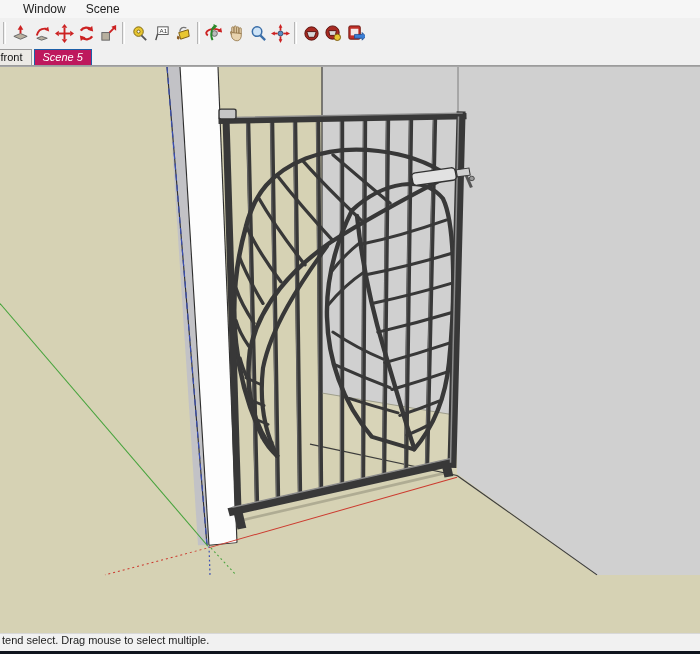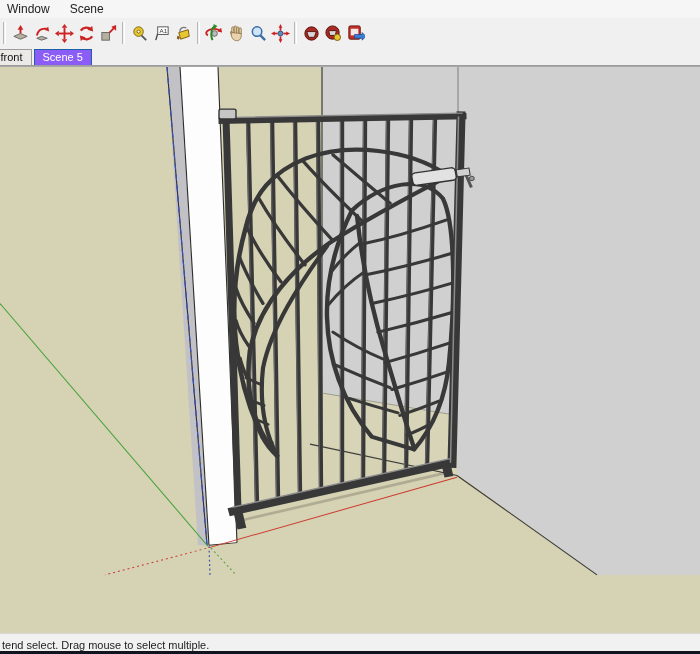--- a/index.html
+++ b/index.html
@@ -1,42 +1,42 @@
 <!DOCTYPE html>
 <html><head>
 <meta charset="utf-8">
 <style>
   html,body{margin:0;padding:0;background:#888;}
   *{box-sizing:border-box;}
   .app{position:relative;width:700px;height:654px;background:#f0f0f0;
        font-family:"Liberation Sans",sans-serif;overflow:hidden;}
   
   .menubar{position:absolute;left:0;top:0;width:700px;height:18px;background:#f6f6f6;
-           display:flex;align-items:center;padding-left:4px;gap:14px;font-size:12px;color:#222;}
+           display:flex;align-items:center;padding-left:20px;gap:14px;font-size:12px;color:#222;}
   .menu-item{padding:1px 3px;cursor:default;}
   
   .toolbar{position:absolute;left:0;top:18px;width:700px;height:30px;background:#f0f0f0;
            display:flex;align-items:center;}
   .tb-sep{width:3px;height:22px;margin:0 3px;border-left:1px solid #b6b6b6;border-right:1px solid #fff;}
   .tb-btn{width:22px;height:24px;display:flex;align-items:center;justify-content:center;border:1px solid transparent;}
   .tb-btn svg{width:19px;height:19px;}
   
   .tabbar{position:absolute;left:0;top:48px;width:700px;height:18px;background:#f0f0f0;
           border-bottom:1px solid #9c9c9c;display:flex;align-items:flex-end;}
   .scene-tab{height:16px;padding:1px 8px 1px 8px;font-size:11px;color:#111;background:#eceae6;
              border:1px solid #9c9c9c;border-bottom:none;margin-right:2px;white-space:nowrap;}
   .scene-tab.first{margin-left:-14px;}
-  .scene-tab.selected{background:#8b5cf6;color:#fff;border-color:#1d5fa8;}
+  .scene-tab.selected{background:#be185d;color:#fff;border-color:#1d5fa8;font-style:italic;}
   
   .viewport{position:absolute;left:0;top:66px;width:700px;height:567px;background:#d6d2b4;
             border-top:1px solid #a8a8a8;}
   .viewport svg{display:block;}
   
   .statusbar{position:absolute;left:0;top:633px;width:700px;height:18px;background:#f1f1f1;
-             border-top:1px solid #d8d8d8;display:flex;align-items:flex-end;
+             border-top:1px solid #d8d8d8;display:flex;align-items:flex-start;
              font-size:11px;color:#1d1d1d;padding-left:2px;}
   .bottomstrip{position:absolute;left:0;top:651px;width:700px;height:3px;background:#10141d;}
 </style>
 </head>
 <body>
 
 <div class="app">
 
   <div class="menubar">
     <span class="menu-item">Window</span>

